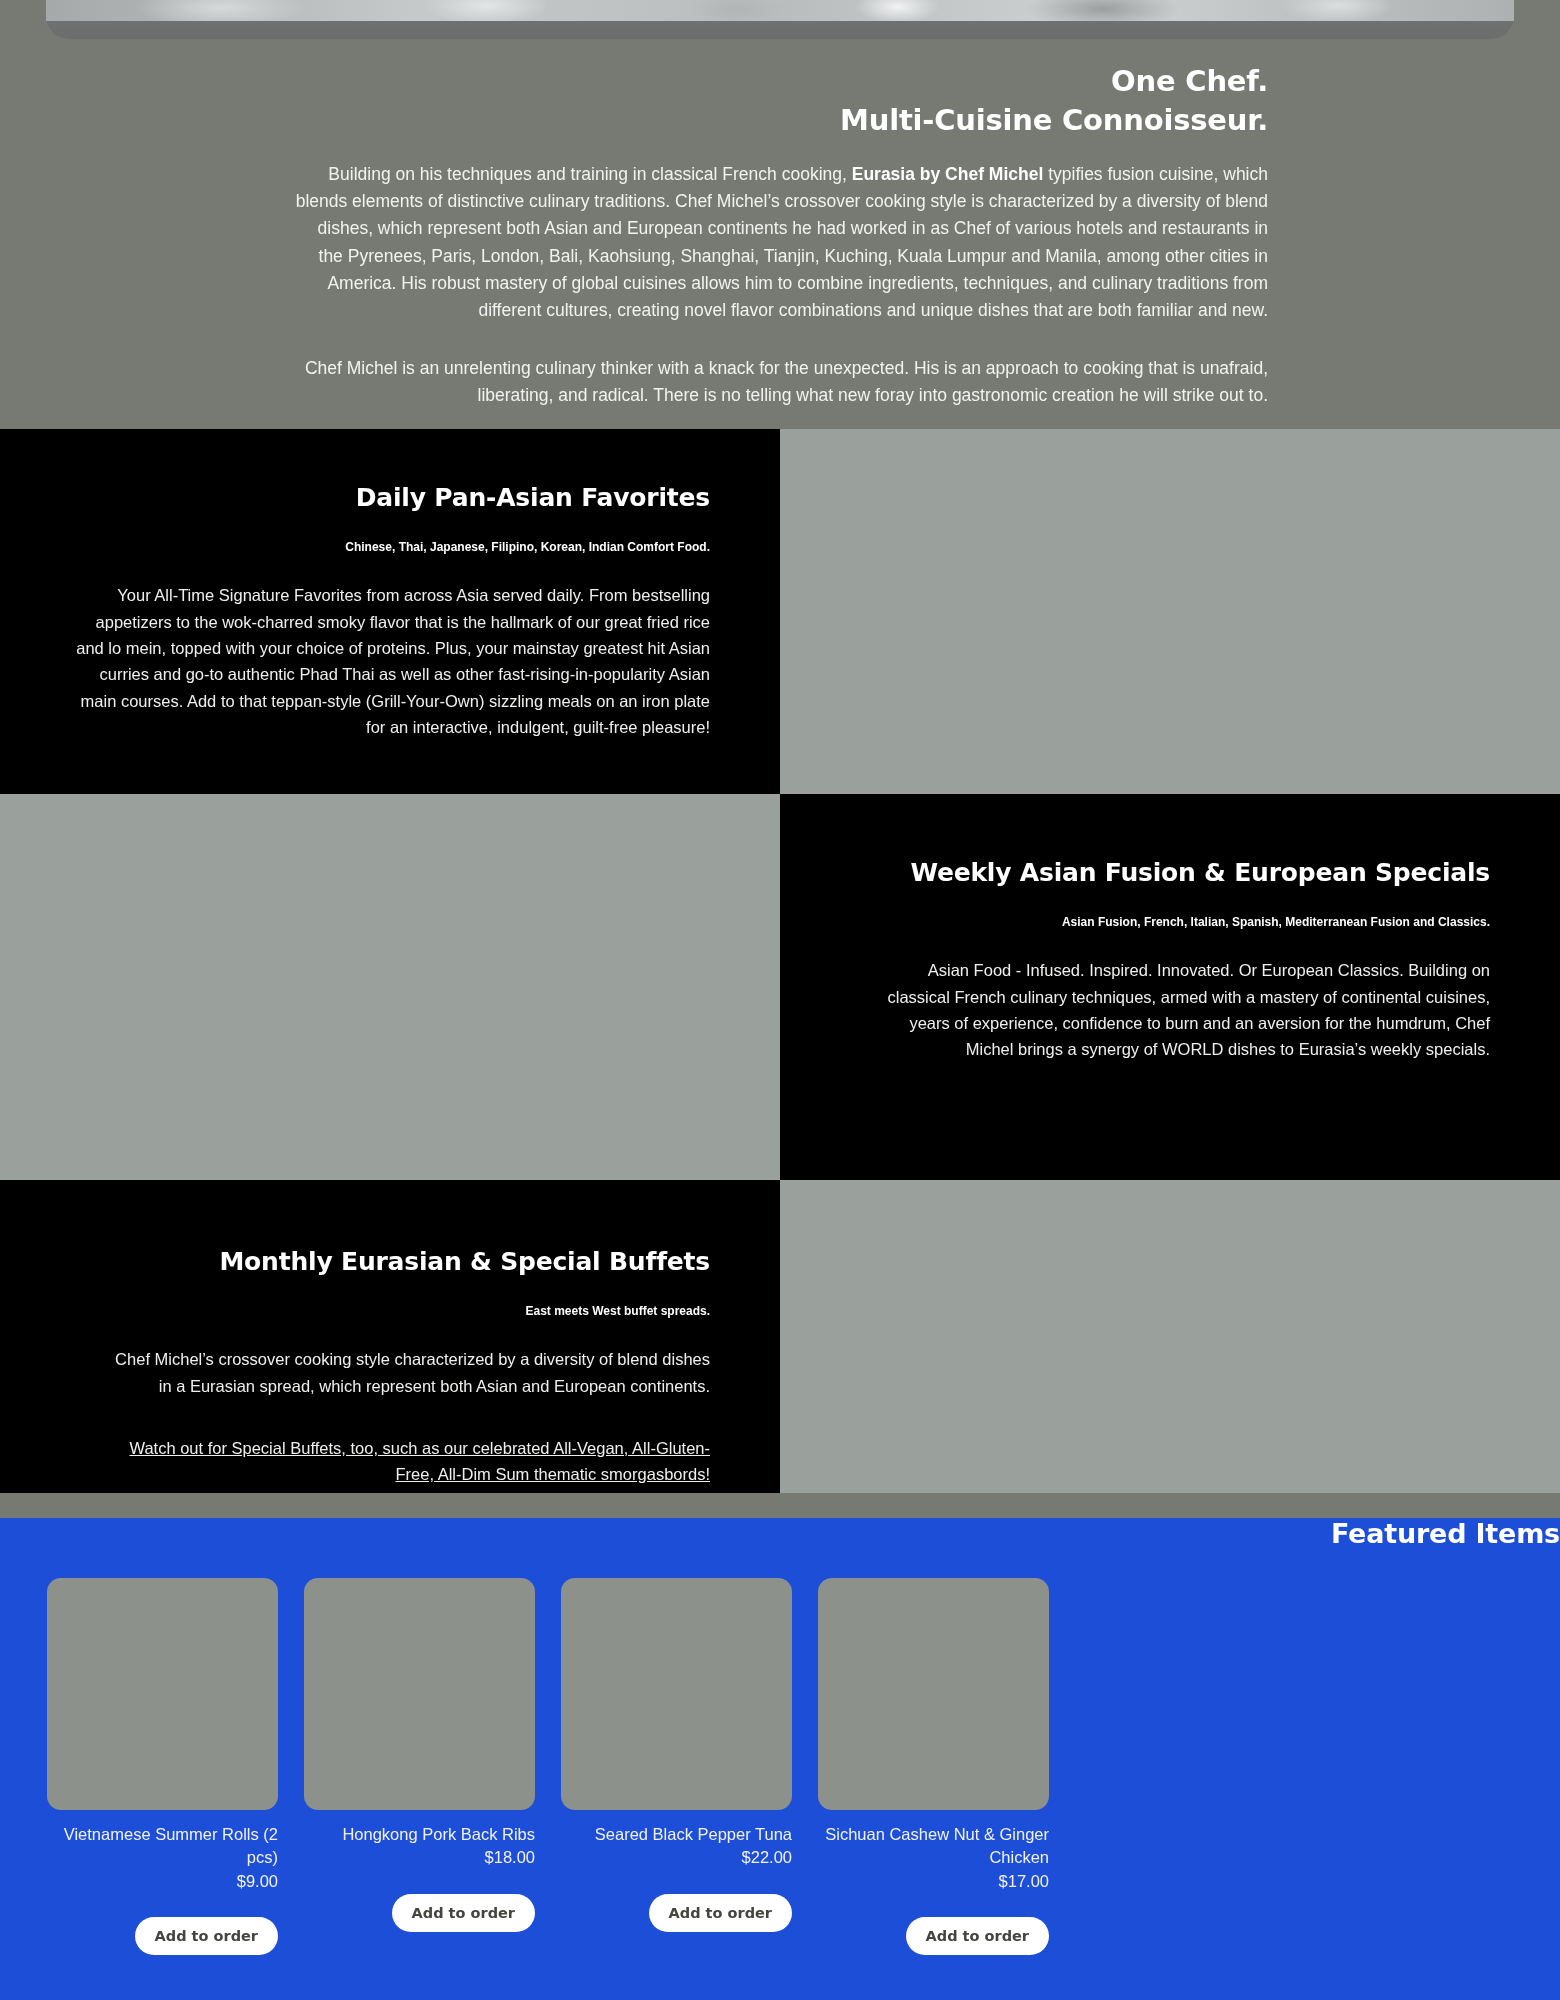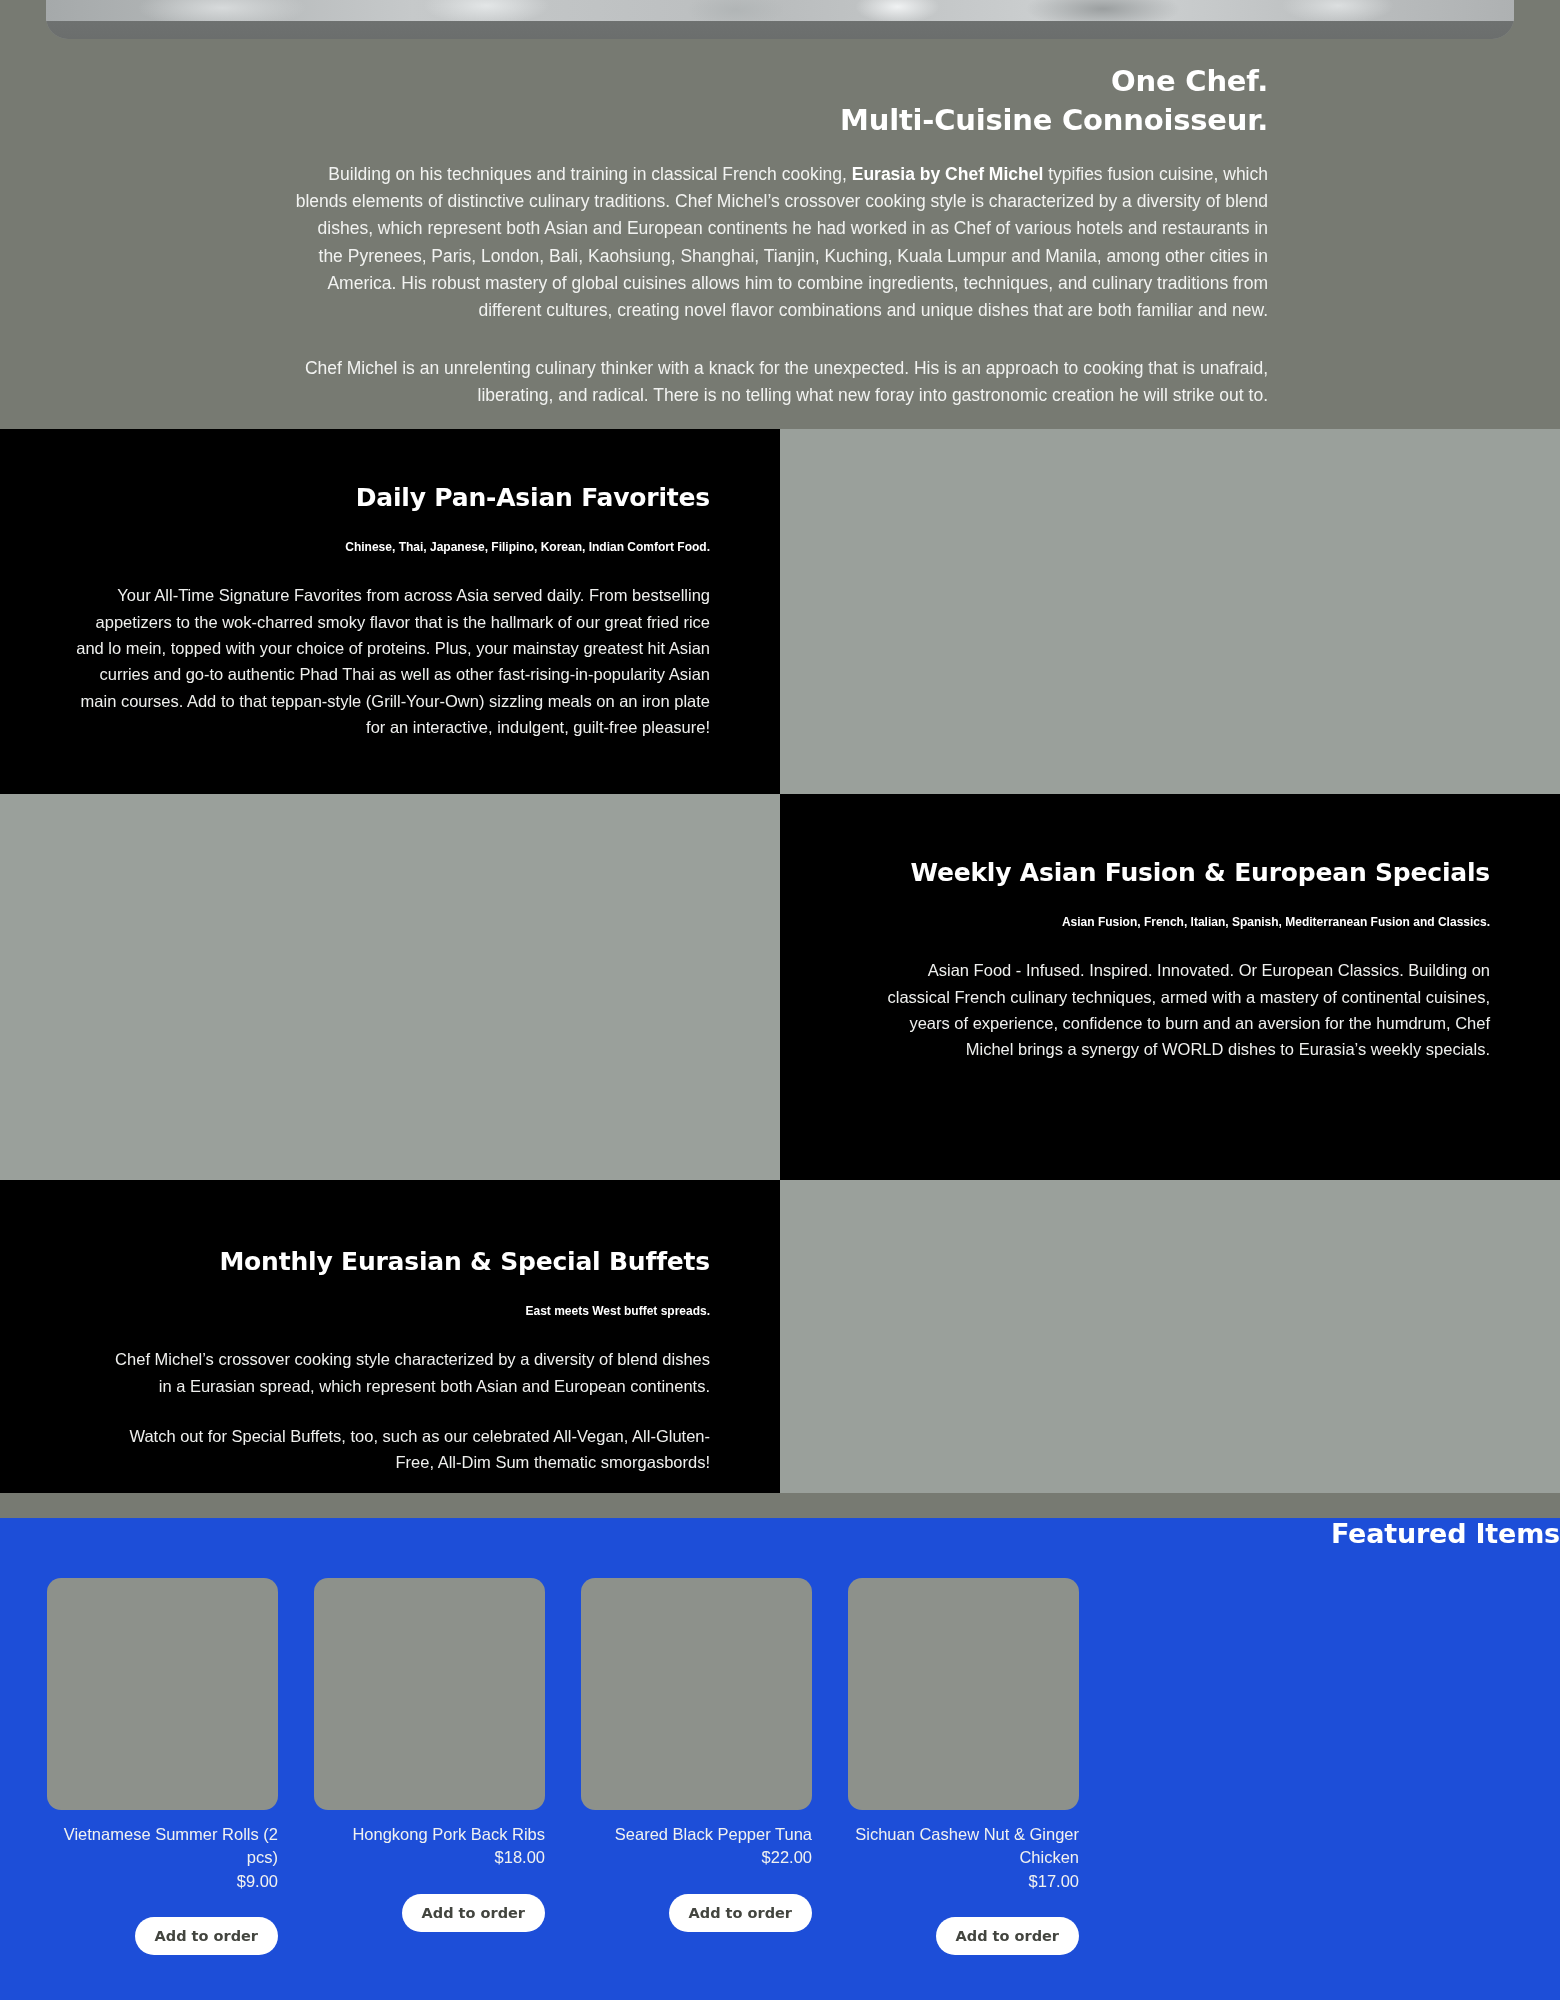--- a/index.html
+++ b/index.html
@@ -111,42 +111,42 @@
     line-height: 1.45;
     color: #ffffff;
     margin-top: 24px;
   }
   .sec-body {
     font-size: 16.5px;
     line-height: 1.6;
     color: #eff0ee;
     margin-top: 26px;
   }
-  .sec-body.tight { margin-top: 24px; }
+  .sec-body.tight { margin-top: 36px; text-decoration: underline; }
 
   
   .featured {
     position: absolute;
     top: 1518px;
     left: 0;
     width: 1560px;
     height: 482px;
     background: #1d4ed8;
   }
   .featured-title {
     font-family: "DejaVu Sans", sans-serif;
     font-weight: 700;
     font-size: 27px;
     color: #ffffff;
     margin-left: 47px;
     letter-spacing: -0.2px;
   }
   .cards {
     display: flex;
-    gap: 36px;
+    gap: 26px;
     margin-left: 47px;
     margin-top: 29px;
   }
   .card { width: 231px; }
   .card-thumb {
     width: 231px;
     height: 232px;
     background: #8d918b;
     border-radius: 14px;
   }

